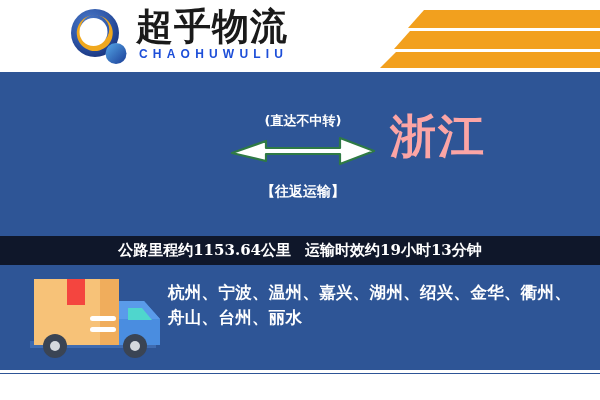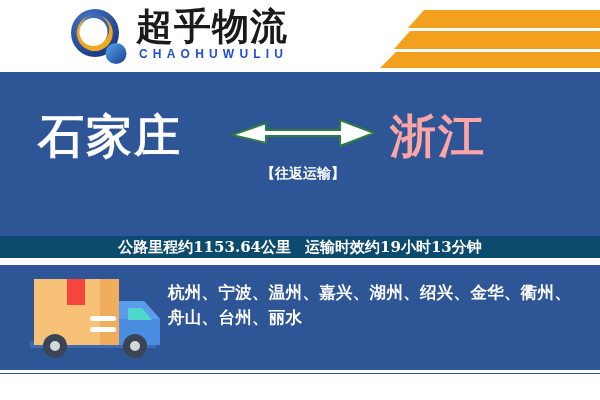--- a/index.html
+++ b/index.html
@@ -117,22 +117,22 @@
     color: #ffffff;
     line-height: 18px;
     white-space: nowrap;
     margin-top: 14px;
   }
 
   
   .info-bar {
     position: absolute;
     left: 0; top: 236px;
-    width: 600px; height: 22px;
-    background: #0c4a6e;
+    width: 600px; height: 29px;
+    background: #0f172a;
     display: flex;
     align-items: center;
     justify-content: center;
   }
   .info-text {
     font-family: "DejaVu Serif", "Liberation Serif", serif;
     font-size: 15px;
     font-weight: bold;
     color: #ffffff;
     white-space: nowrap;
@@ -206,23 +206,23 @@
       <svg width="270" height="64" viewBox="0 0 270 64" xmlns="http://www.w3.org/2000/svg">
         <polygon points="58,6 270,6 270,24 42,24" fill="#f2a01e"></polygon>
         <polygon points="44,27 270,27 270,45 28,45" fill="#f2a01e"></polygon>
         <polygon points="30,48 270,48 270,64 14,64" fill="#f2a01e"></polygon>
       </svg>
     </div>
   </div>
 
   <div class="blue-panel">
 
-    <div class="origin">石家庄</div>
 
     <div class="arrow-block">
+      <div class="arrow-note">(直达不中转)</div>
       <svg class="arrow-svg" width="150" height="34" viewBox="0 0 150 34" xmlns="http://www.w3.org/2000/svg">
         <polygon points="4,19 38,7 38,14 112,14 112,4 146,17 112,30 112,20 38,20 38,27" fill="#ffffff" stroke="#2f7a45" stroke-width="2.2" stroke-linejoin="round"></polygon>
       </svg>
       <div class="arrow-note-bottom">【往返运输】</div>
     </div>
 
     <div class="destination">浙江</div>
   </div>
 
   <div class="info-bar">

